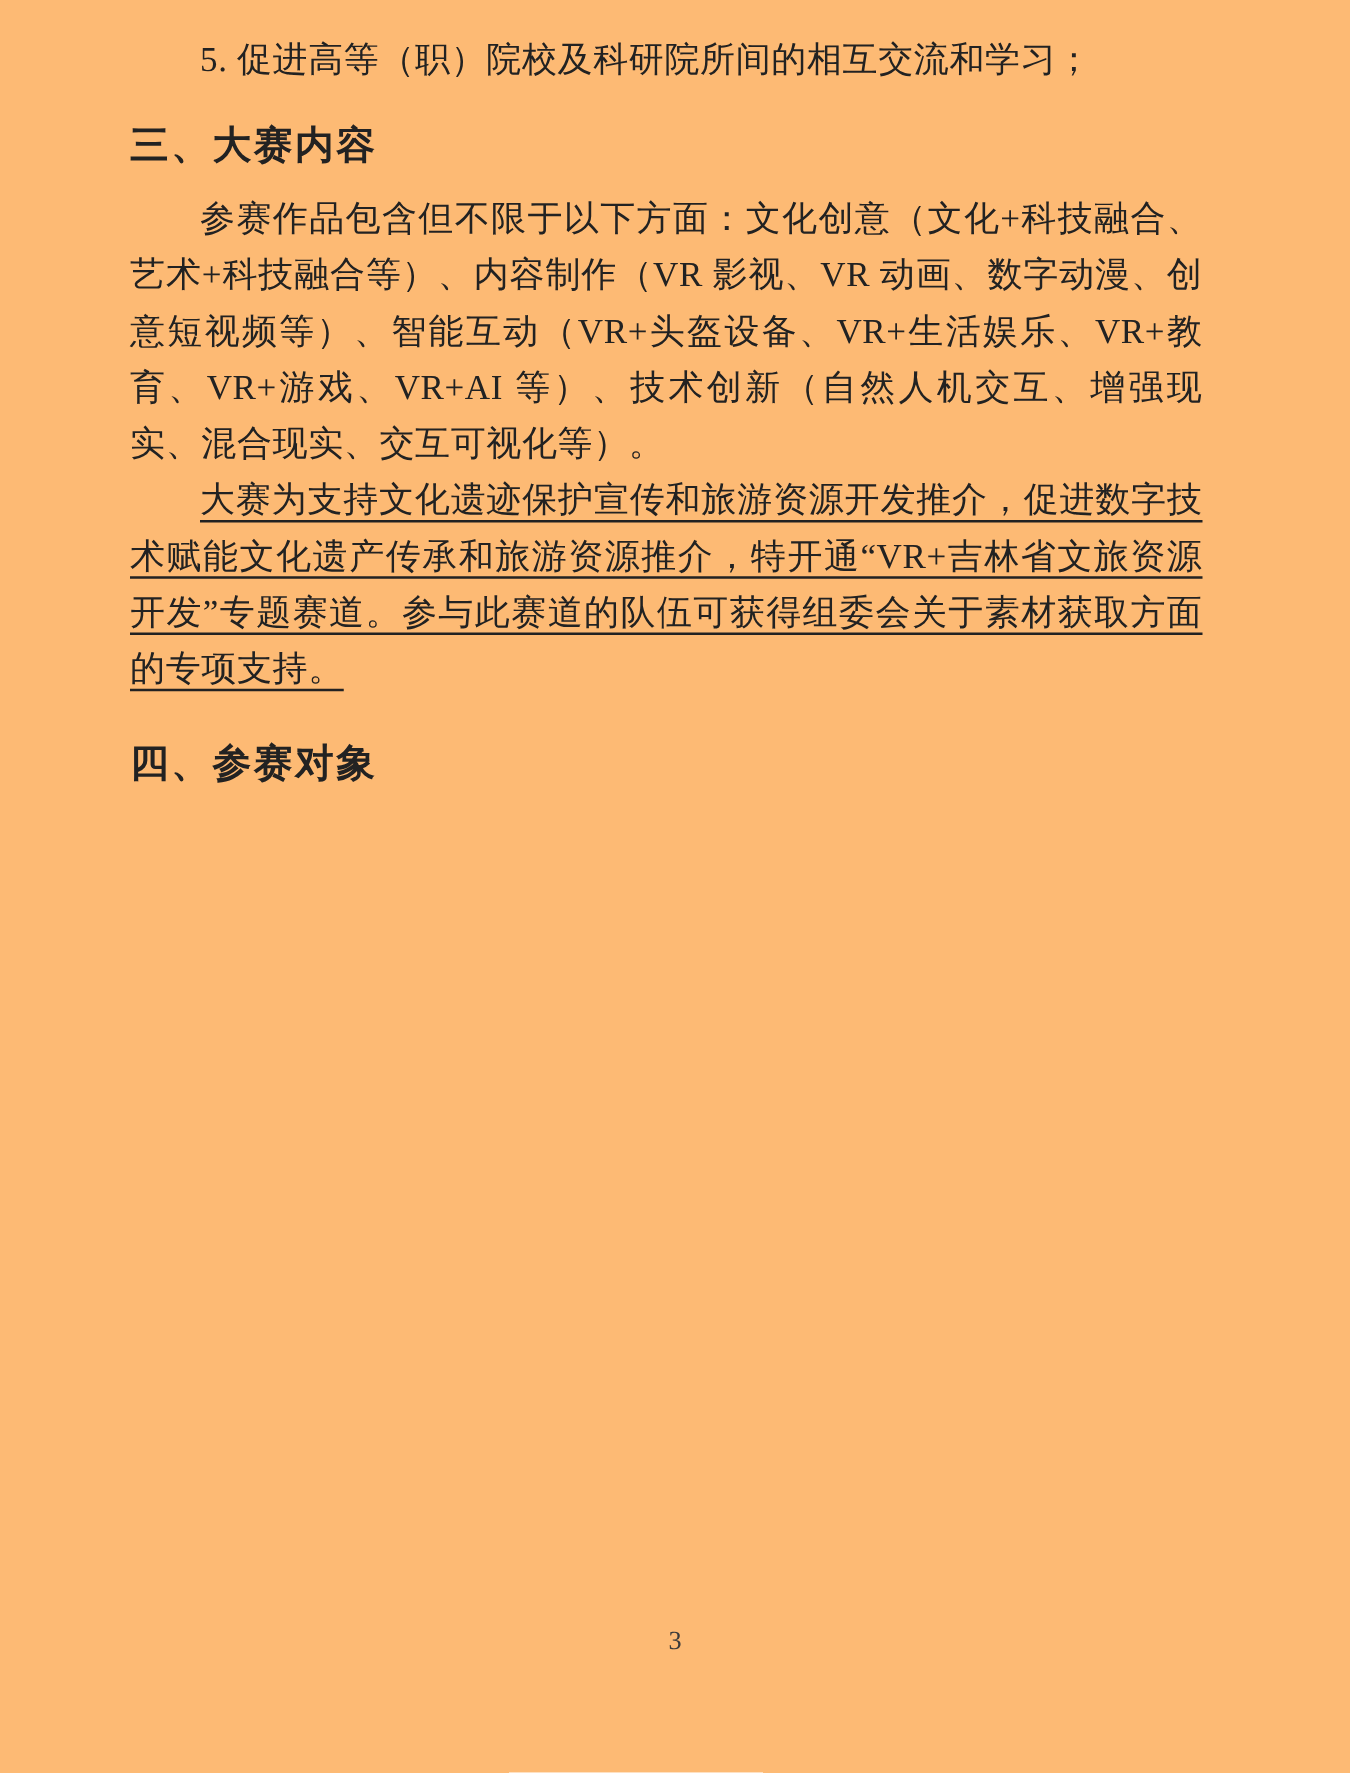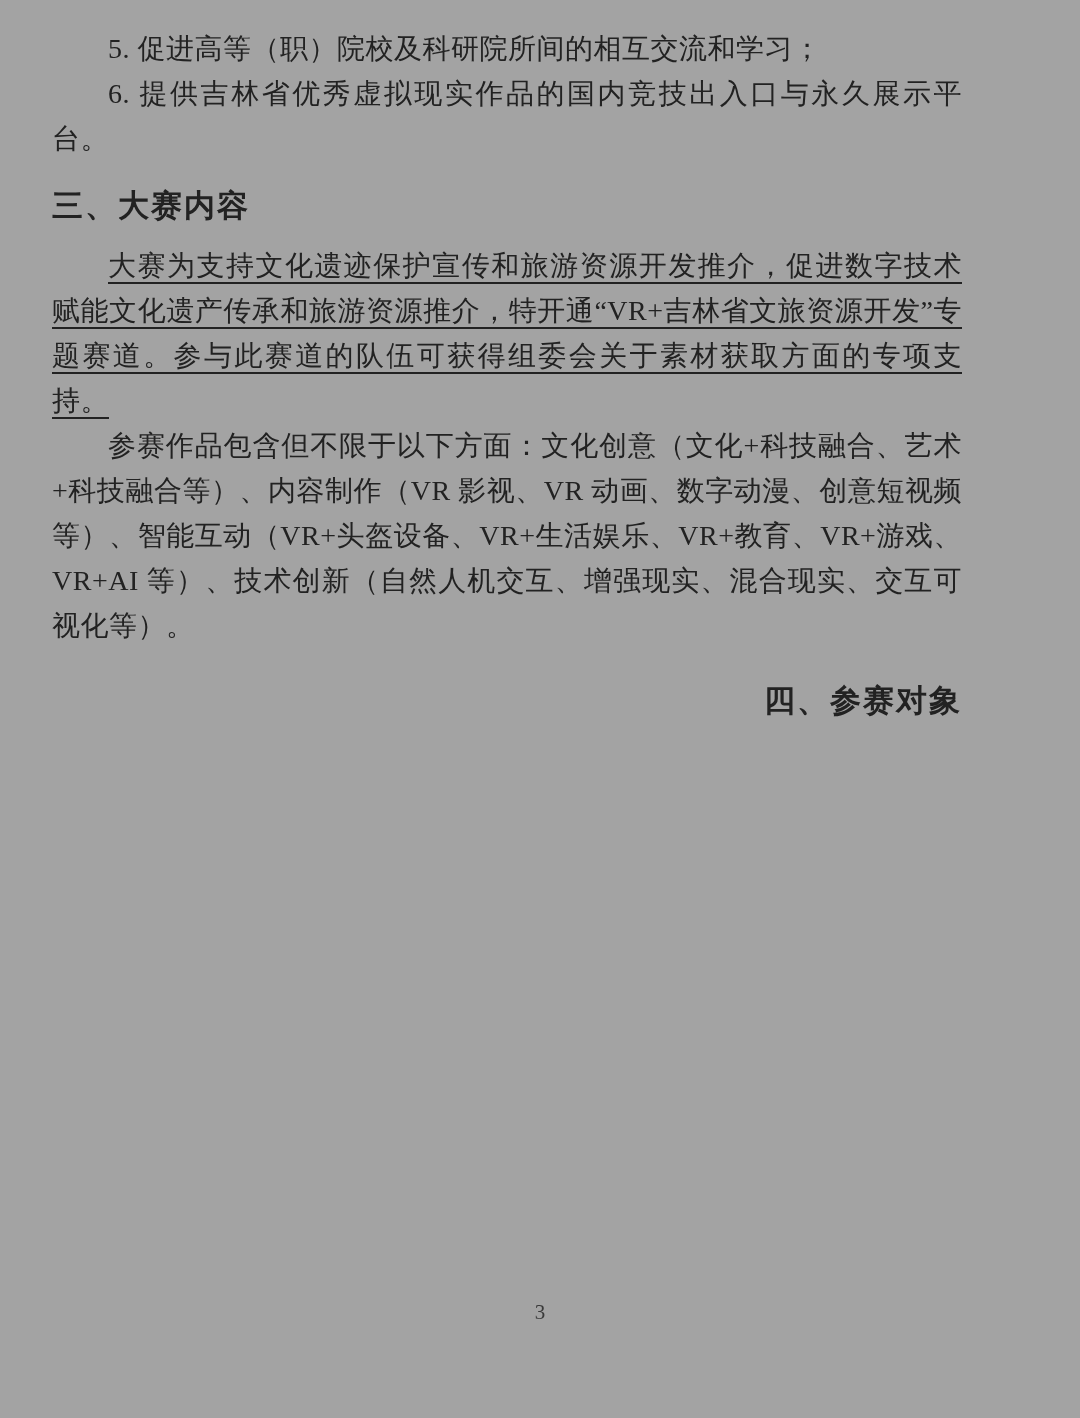--- a/index.html
+++ b/index.html
@@ -6,23 +6,23 @@
   html, body {
     margin: 0;
     padding: 0;
     background: #ffffff;
   }
   .page {
     position: relative;
     width: 1080px;
     height: 1418px;
     margin: 0 auto;
-    background: #a3a3a3;
+    background: #fdba74;
     box-sizing: border-box;
-    padding: 26px 118px 0 52px;
+    padding: 26px 118px 0 104px;
     overflow: hidden;
     font-family: "Liberation Serif", "DejaVu Serif", serif;
     color: #222222;
     font-size: 28px;
     line-height: 45px;
   }
   .para {
     margin: 0;
     text-indent: 2em;
     text-align: justify;
@@ -32,21 +32,20 @@
     font-family: "Liberation Sans", "DejaVu Sans", sans-serif;
     font-weight: 700;
     font-size: 31px;
     line-height: 46px;
     margin: 22px 0 14px 0;
     letter-spacing: 2px;
   }
   .heading.second {
     margin-top: 30px;
     margin-bottom: 16px;
-    text-align: right;
   }
   .underlined {
     text-decoration: underline;
     text-decoration-thickness: 2px;
     text-underline-offset: 7px;
   }
   .page-number {
     position: absolute;
     left: 0;
     right: 0;
@@ -58,27 +57,26 @@
     letter-spacing: 0;
   }
 </style>
 </head>
 <body>
 
 <div class="page">
 
   <p class="para">5. 促进高等（职）院校及科研院所间的相互交流和学习；</p>
 
-  <p class="para">6. 提供吉林省优秀虚拟现实作品的国内竞技出入口与永久展示平台。</p>
 
   <h2 class="heading">三、大赛内容</h2>
 
 
+  <p class="para">参赛作品包含但不限于以下方面：文化创意（文化+科技融合、艺术+科技融合等）、内容制作（VR 影视、VR 动画、数字动漫、创意短视频等）、智能互动（VR+头盔设备、VR+生活娱乐、VR+教育、VR+游戏、VR+AI 等）、技术创新（自然人机交互、增强现实、混合现实、交互可视化等）。</p>
+
   <p class="para underlined">大赛为支持文化遗迹保护宣传和旅游资源开发推介，促进数字技术赋能文化遗产传承和旅游资源推介，特开通“VR+吉林省文旅资源开发”专题赛道。参与此赛道的队伍可获得组委会关于素材获取方面的专项支持。</p>
-
-  <p class="para">参赛作品包含但不限于以下方面：文化创意（文化+科技融合、艺术+科技融合等）、内容制作（VR 影视、VR 动画、数字动漫、创意短视频等）、智能互动（VR+头盔设备、VR+生活娱乐、VR+教育、VR+游戏、VR+AI 等）、技术创新（自然人机交互、增强现实、混合现实、交互可视化等）。</p>
 
   <h2 class="heading second">四、参赛对象</h2>
 
 
   <div class="page-number">3</div>
 
 </div>
 
 </body></html>

